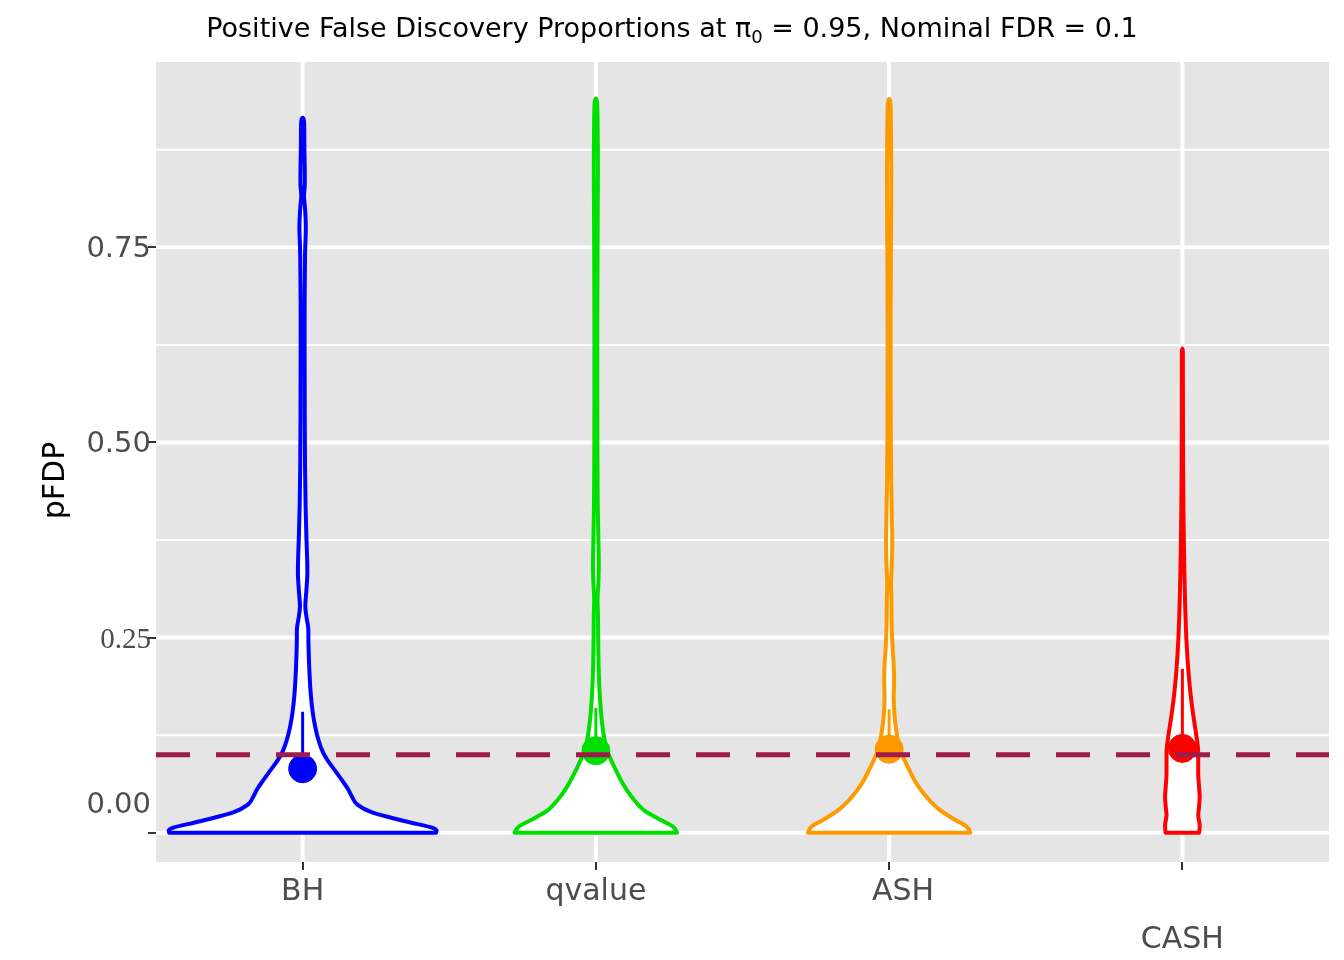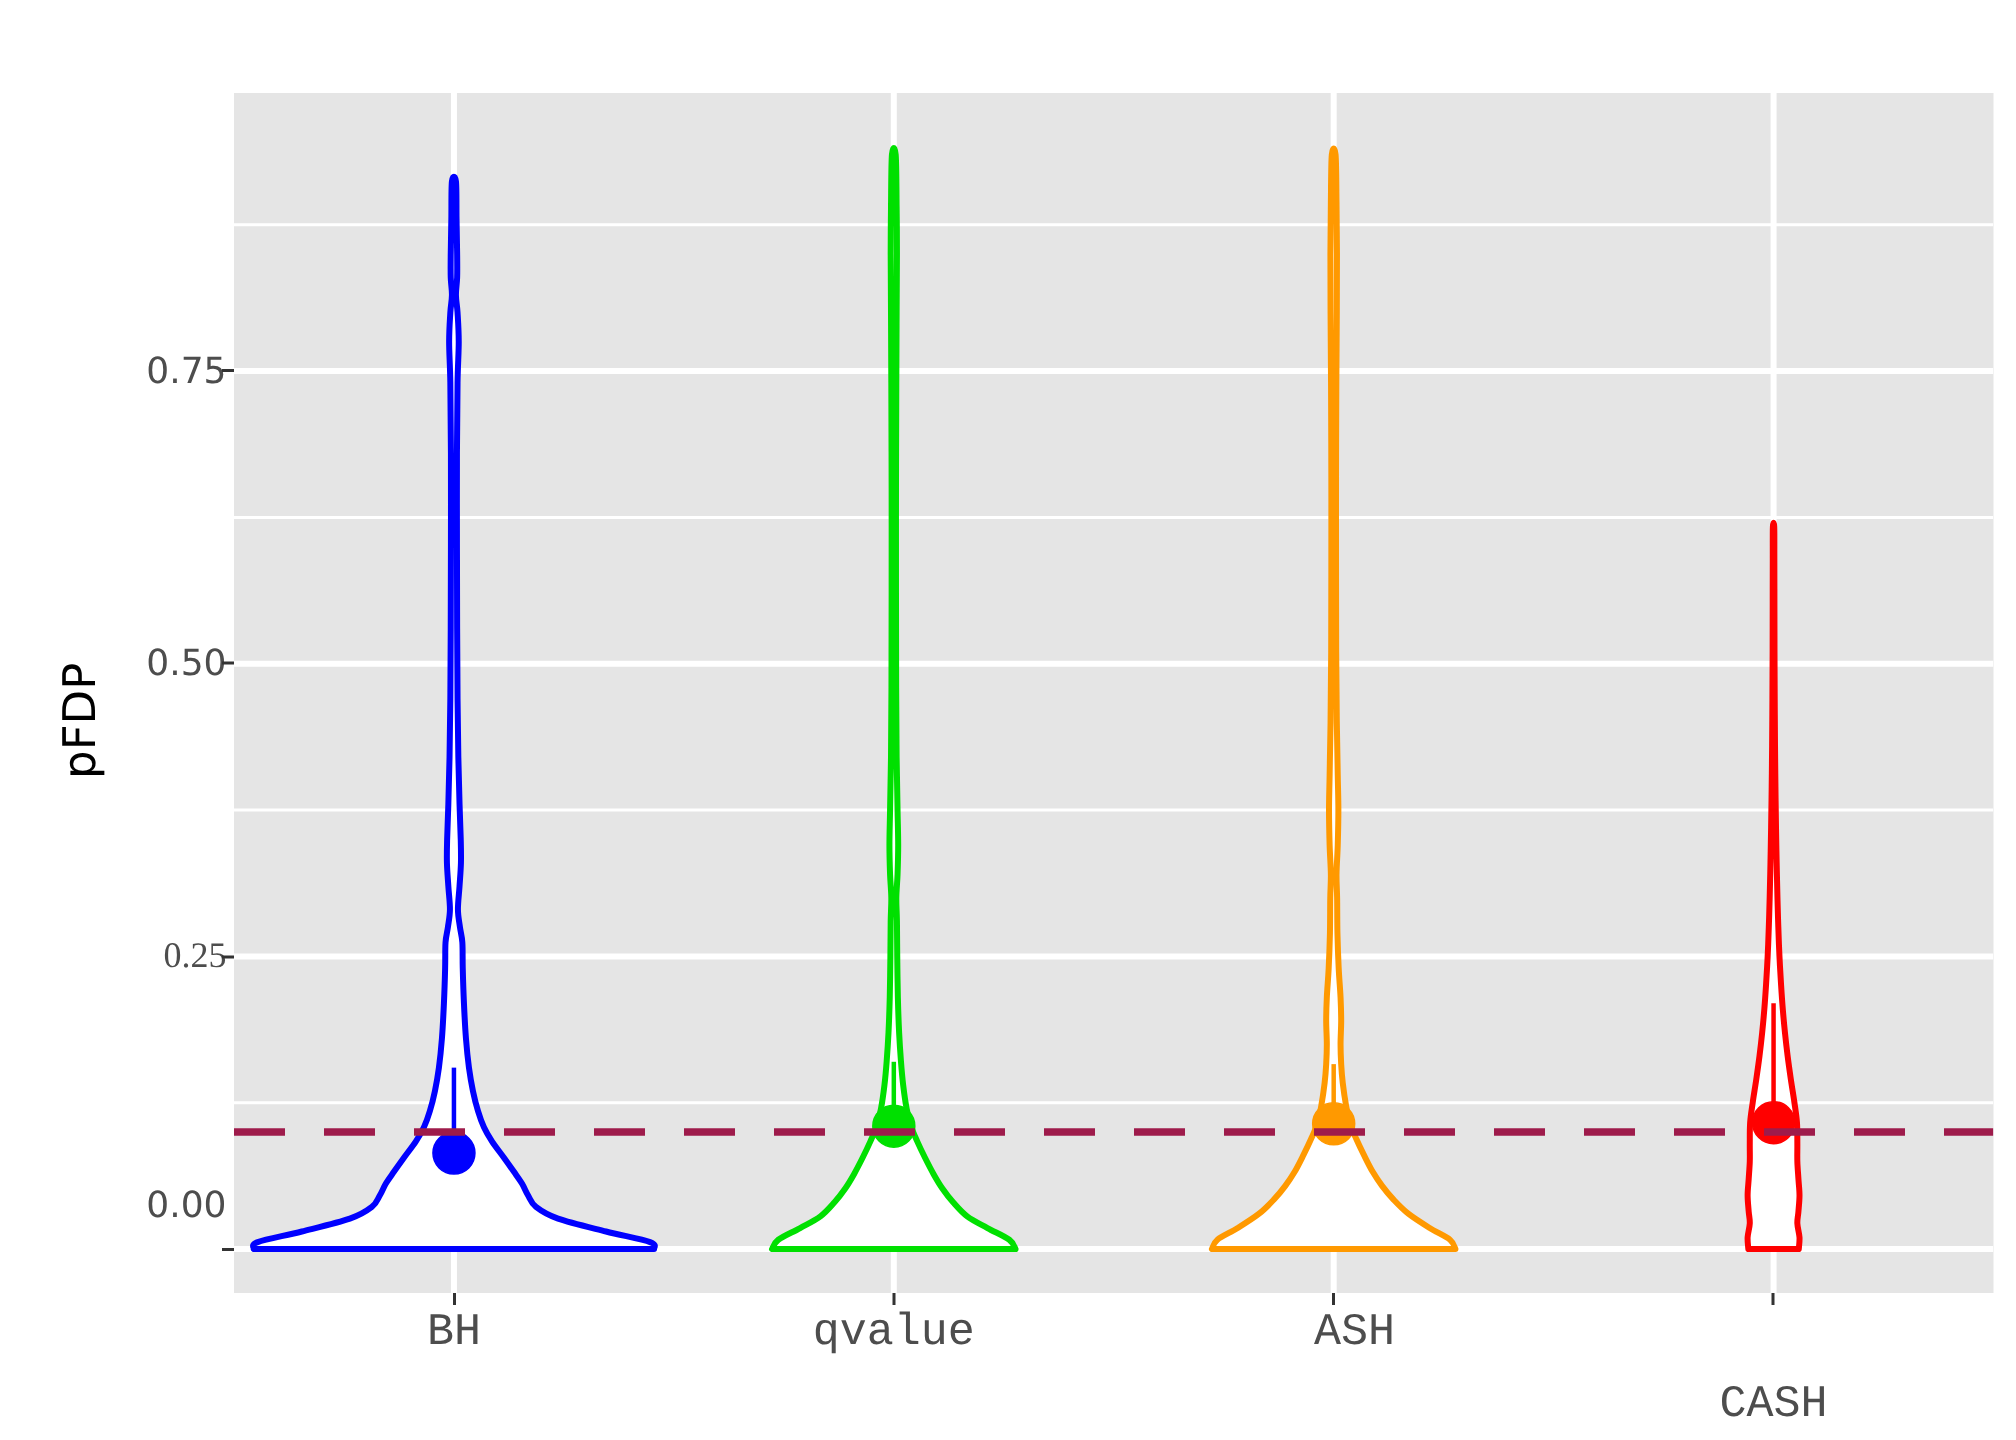--- a/index.html
+++ b/index.html
@@ -36,40 +36,39 @@
   .y-axis-title span{
     transform:rotate(-90deg);
     white-space:nowrap;
     display:inline-block;
   }
 
   .y-tick-label{
     position:absolute;
     right:1193px;              
     text-align:right;
-    font-size:24px;
+    font-size:29px;
     color:#4d4d4d;
     transform:translateY(-50%);
     white-space:nowrap;
   }
   .y-tick-mark{
     position:absolute;
     left:148px;width:8px;height:2px;
     background:#333333;
     transform:translateY(-50%);
   }
 
   .x-tick-label{
     position:absolute;
     top:872px;
     font-size:30px;
     color:#4d4d4d;
     transform:translateX(-50%);
     white-space:nowrap;
-    font-family:Liberation Mono, monospace;
   }
   .x-tick-mark{
     position:absolute;
     top:862px;width:2px;height:8px;
     background:#333333;
     transform:translateX(-50%);
   }
 
   #panel{
     position:absolute;
@@ -78,20 +77,23 @@
     background:#e5e5e5;
     overflow:hidden;
   }
   #panel svg{display:block;}
 </style>
 </head>
 <body>
 
 <div id="root">
 
+  <div class="plot-title">
+    <span>Positive False Discovery Proportions at </span><span>π</span><span class="sub">0</span><span> = 0.95, Nominal FDR = 0.1</span>
+  </div>
 
   <div class="y-axis-title">
     <span>pFDP</span>
   </div>
 
   <div id="y-ticks">
       <div class="y-tick-label" style="top: 787px; margin-top: 16px;">0.00</div>
       <div class="y-tick-mark" style="top: 832.732px;"></div>
       <div class="y-tick-label" style="top: 637.61px; font-family: Liberation Serif, serif;">0.25</div>
       <div class="y-tick-mark" style="top: 637.61px;"></div>

